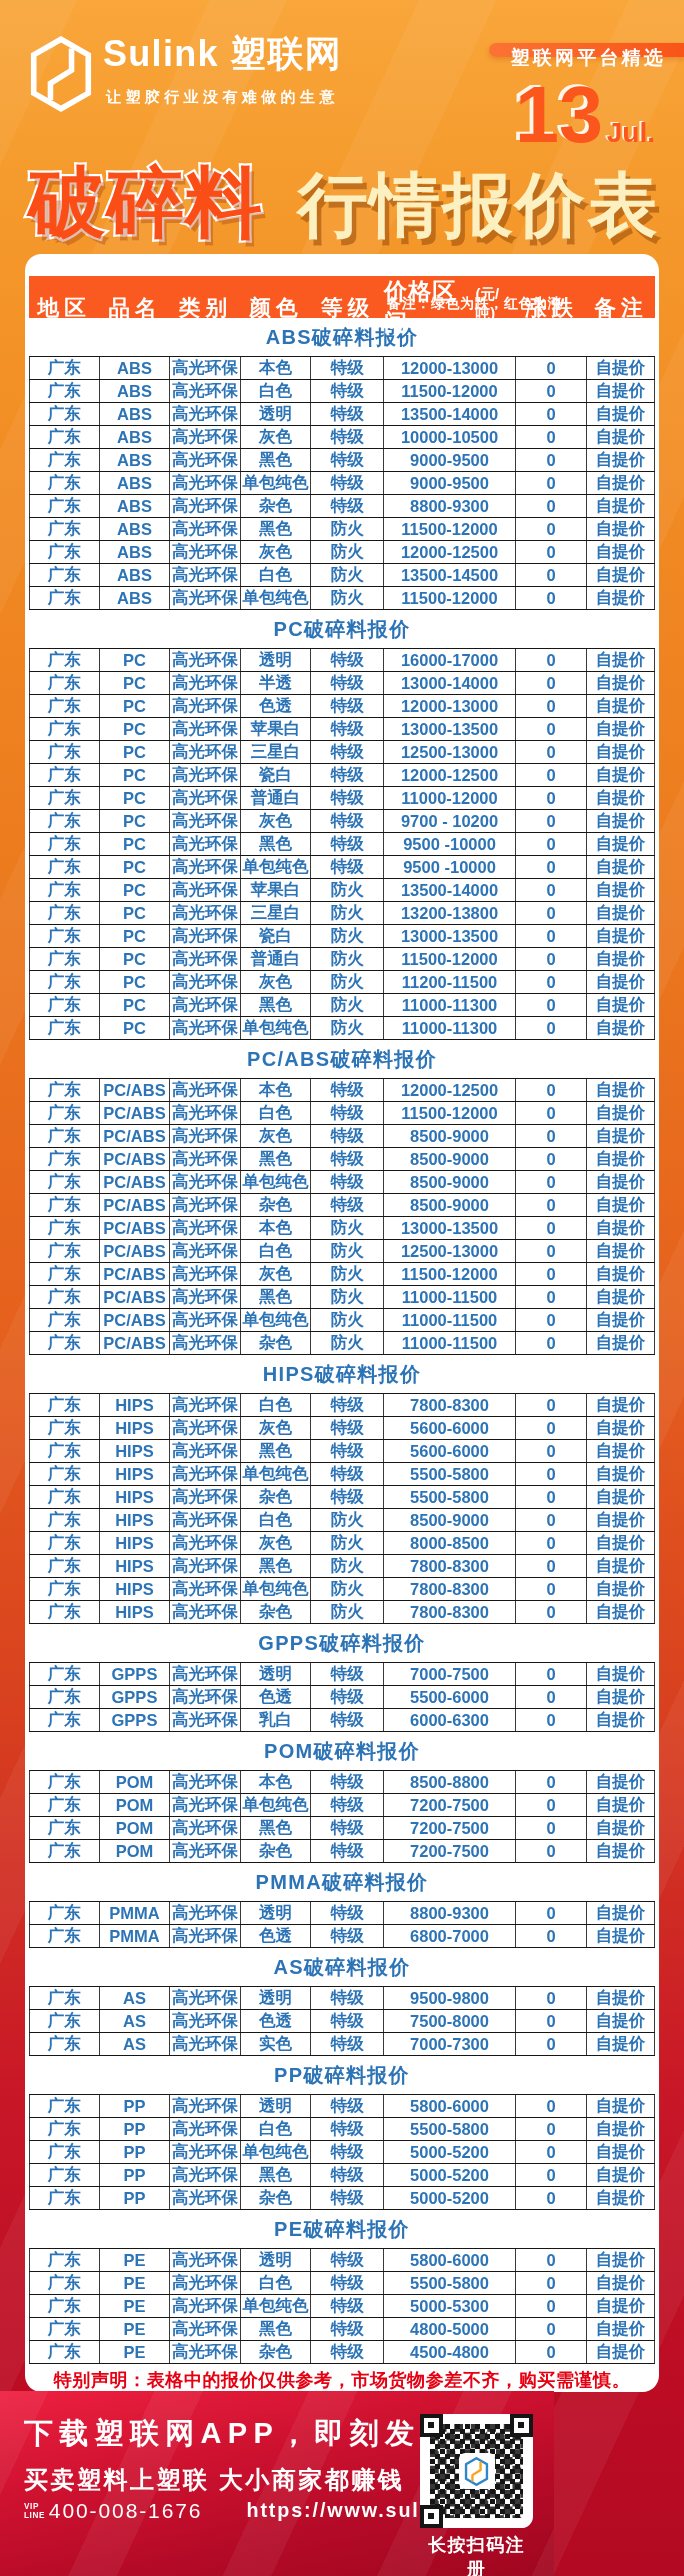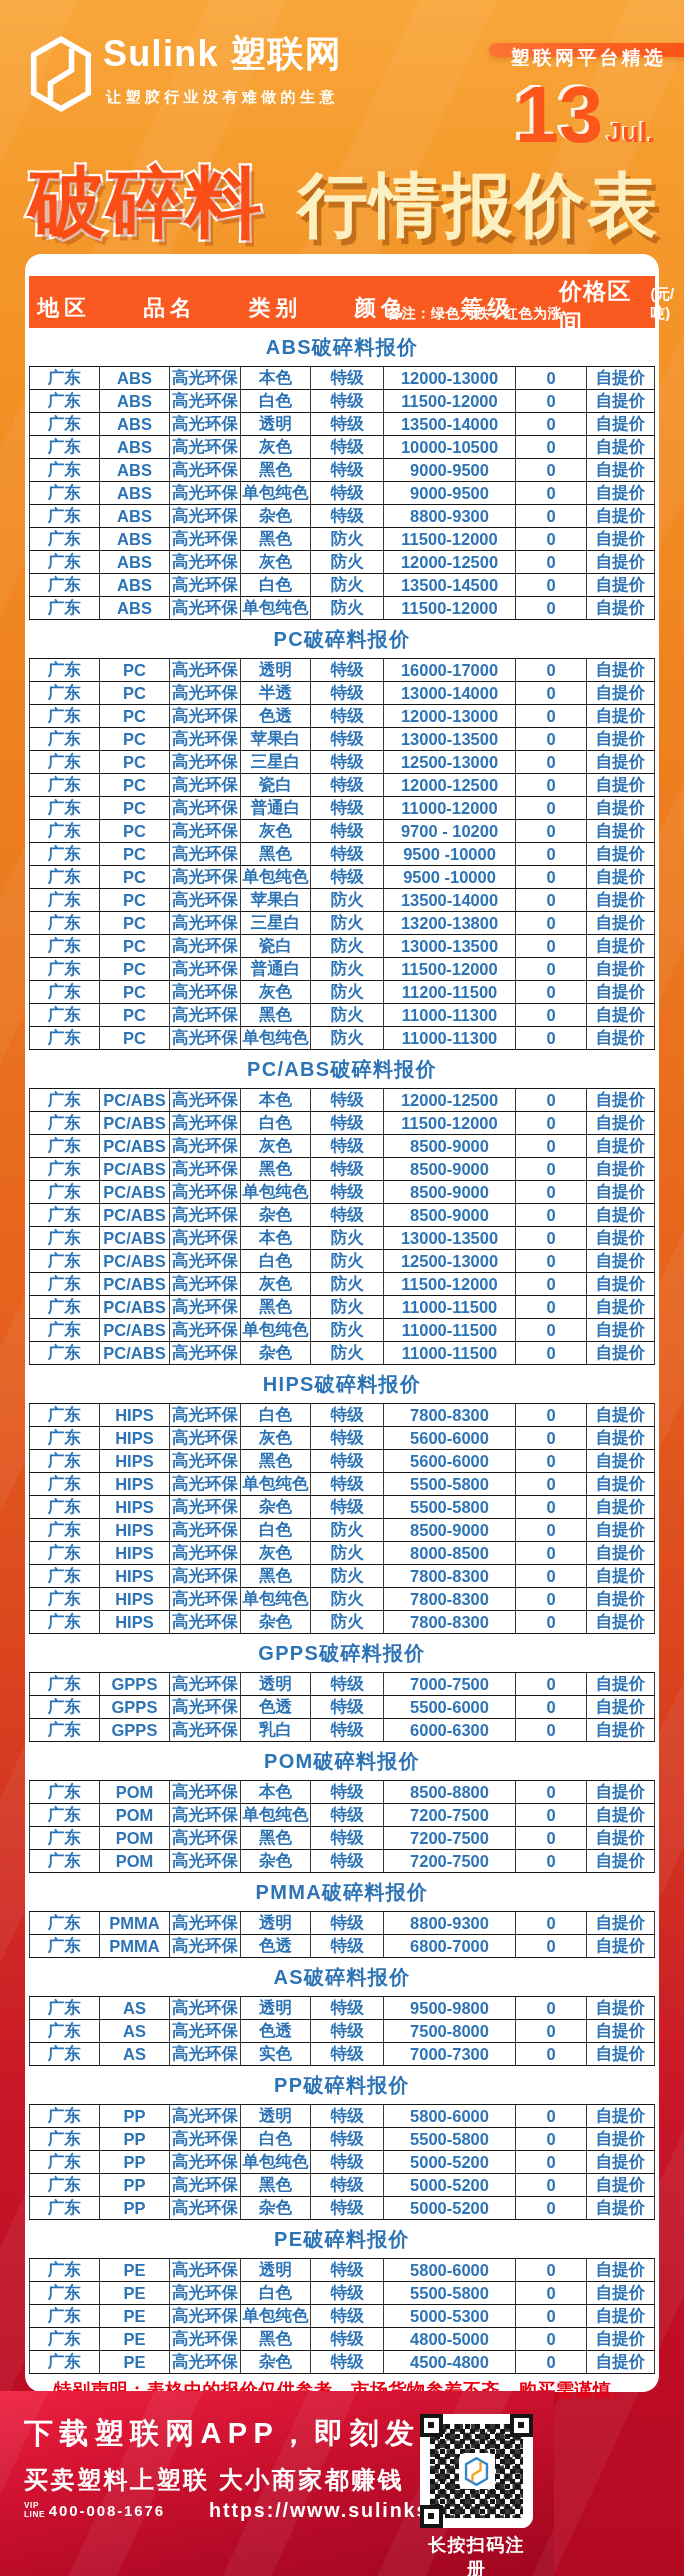--- a/index.html
+++ b/index.html
@@ -38,22 +38,22 @@
     text-shadow:4.4px 5.7px 0 rgba(130,55,0,.45);
   }
 
   
   .panel{
     left:25px;top:254px;width:634px;height:2138px;background:#fff;border-radius:16.5px;
     box-sizing:border-box;padding:22px 3.8px 0;
   }
   .panel{--cols:11.3% 11.3% 11.2% 11.3% 11.6% 21.1% 11.3% 10.9%;}
   .band{
-    height:52px;background:#fa5a1f;position:relative;
-    display:grid;grid-template-columns:var(--cols);align-items:center;gap:35px;
+    height:42px;background:#fa5a1f;position:relative;
+    display:grid;grid-template-columns:var(--cols);align-items:center;
   }
   .hcell{display:flex;align-items:baseline;justify-content:center;color:#fff;font-size:21.6px;font-weight:800;letter-spacing:5px;padding-bottom:12.7px;}
   .hcell.h5{letter-spacing:1.3px;font-size:23px;}
   .hcell .unit{font-size:14.6px;font-weight:700;letter-spacing:0;}
   .band-note{position:absolute;left:57.2%;bottom:5px;color:#fff;font-size:14px;font-weight:600;white-space:nowrap;letter-spacing:0.6px;}
   .section-title{height:38px;line-height:38px;text-align:center;color:#2d74b6;font-size:20px;font-weight:800;letter-spacing:1.3px;}
   .tbl{border-top:1.9px solid #161616;}
   .trow{display:grid;grid-template-columns:var(--cols);height:23px;box-sizing:border-box;border-bottom:1.9px solid #161616;}
   .cell{
     display:flex;align-items:center;justify-content:center;
@@ -71,21 +71,21 @@
   .footer::before{
     content:"";position:absolute;inset:0;pointer-events:none;
     background:repeating-linear-gradient(115deg,rgba(255,255,255,.06) 0 44px,rgba(255,255,255,0) 44px 140px);
   }
   .f-left{position:absolute;left:24px;top:24px;}
   .f-line1{font-size:29px;font-weight:800;letter-spacing:6.3px;line-height:37px;}
   .f-line2{font-size:29px;font-weight:800;letter-spacing:9px;line-height:37px;margin-top:3.8px;}
   .f-line3{font-size:24px;font-weight:800;letter-spacing:2.5px;line-height:29px;margin-top:12.7px;}
   .f-line4{display:flex;align-items:center;margin-top:5px;}
   .vip{display:flex;flex-direction:column;font-size:8.2px;line-height:9px;font-weight:700;letter-spacing:0.6px;margin-right:3.8px;}
-  .phone{font-size:15px;font-weight:700;letter-spacing:1.9px;}
+  .phone{font-size:21px;font-weight:400;letter-spacing:1.9px;}
   .url{font-size:19.7px;font-weight:700;letter-spacing:1.9px;margin-left:44px;}
   .qr{position:absolute;right:21px;top:23px;width:113px;height:114px;background:#fff;border-radius:11.4px;}
   .qr-pattern{
     position:absolute;inset:10px;
     background-image:
       conic-gradient(#151515 25%,transparent 0 50%,#151515 0 75%,transparent 0),
       conic-gradient(rgba(21,21,21,.85) 25%,transparent 0 50%,rgba(21,21,21,.85) 0 75%,transparent 0);
     background-size:10px 10px,16.5px 16.5px;
   }
   .qf{position:absolute;width:23px;height:23px;border:4.4px solid #151515;background:#fff;box-sizing:border-box;}

